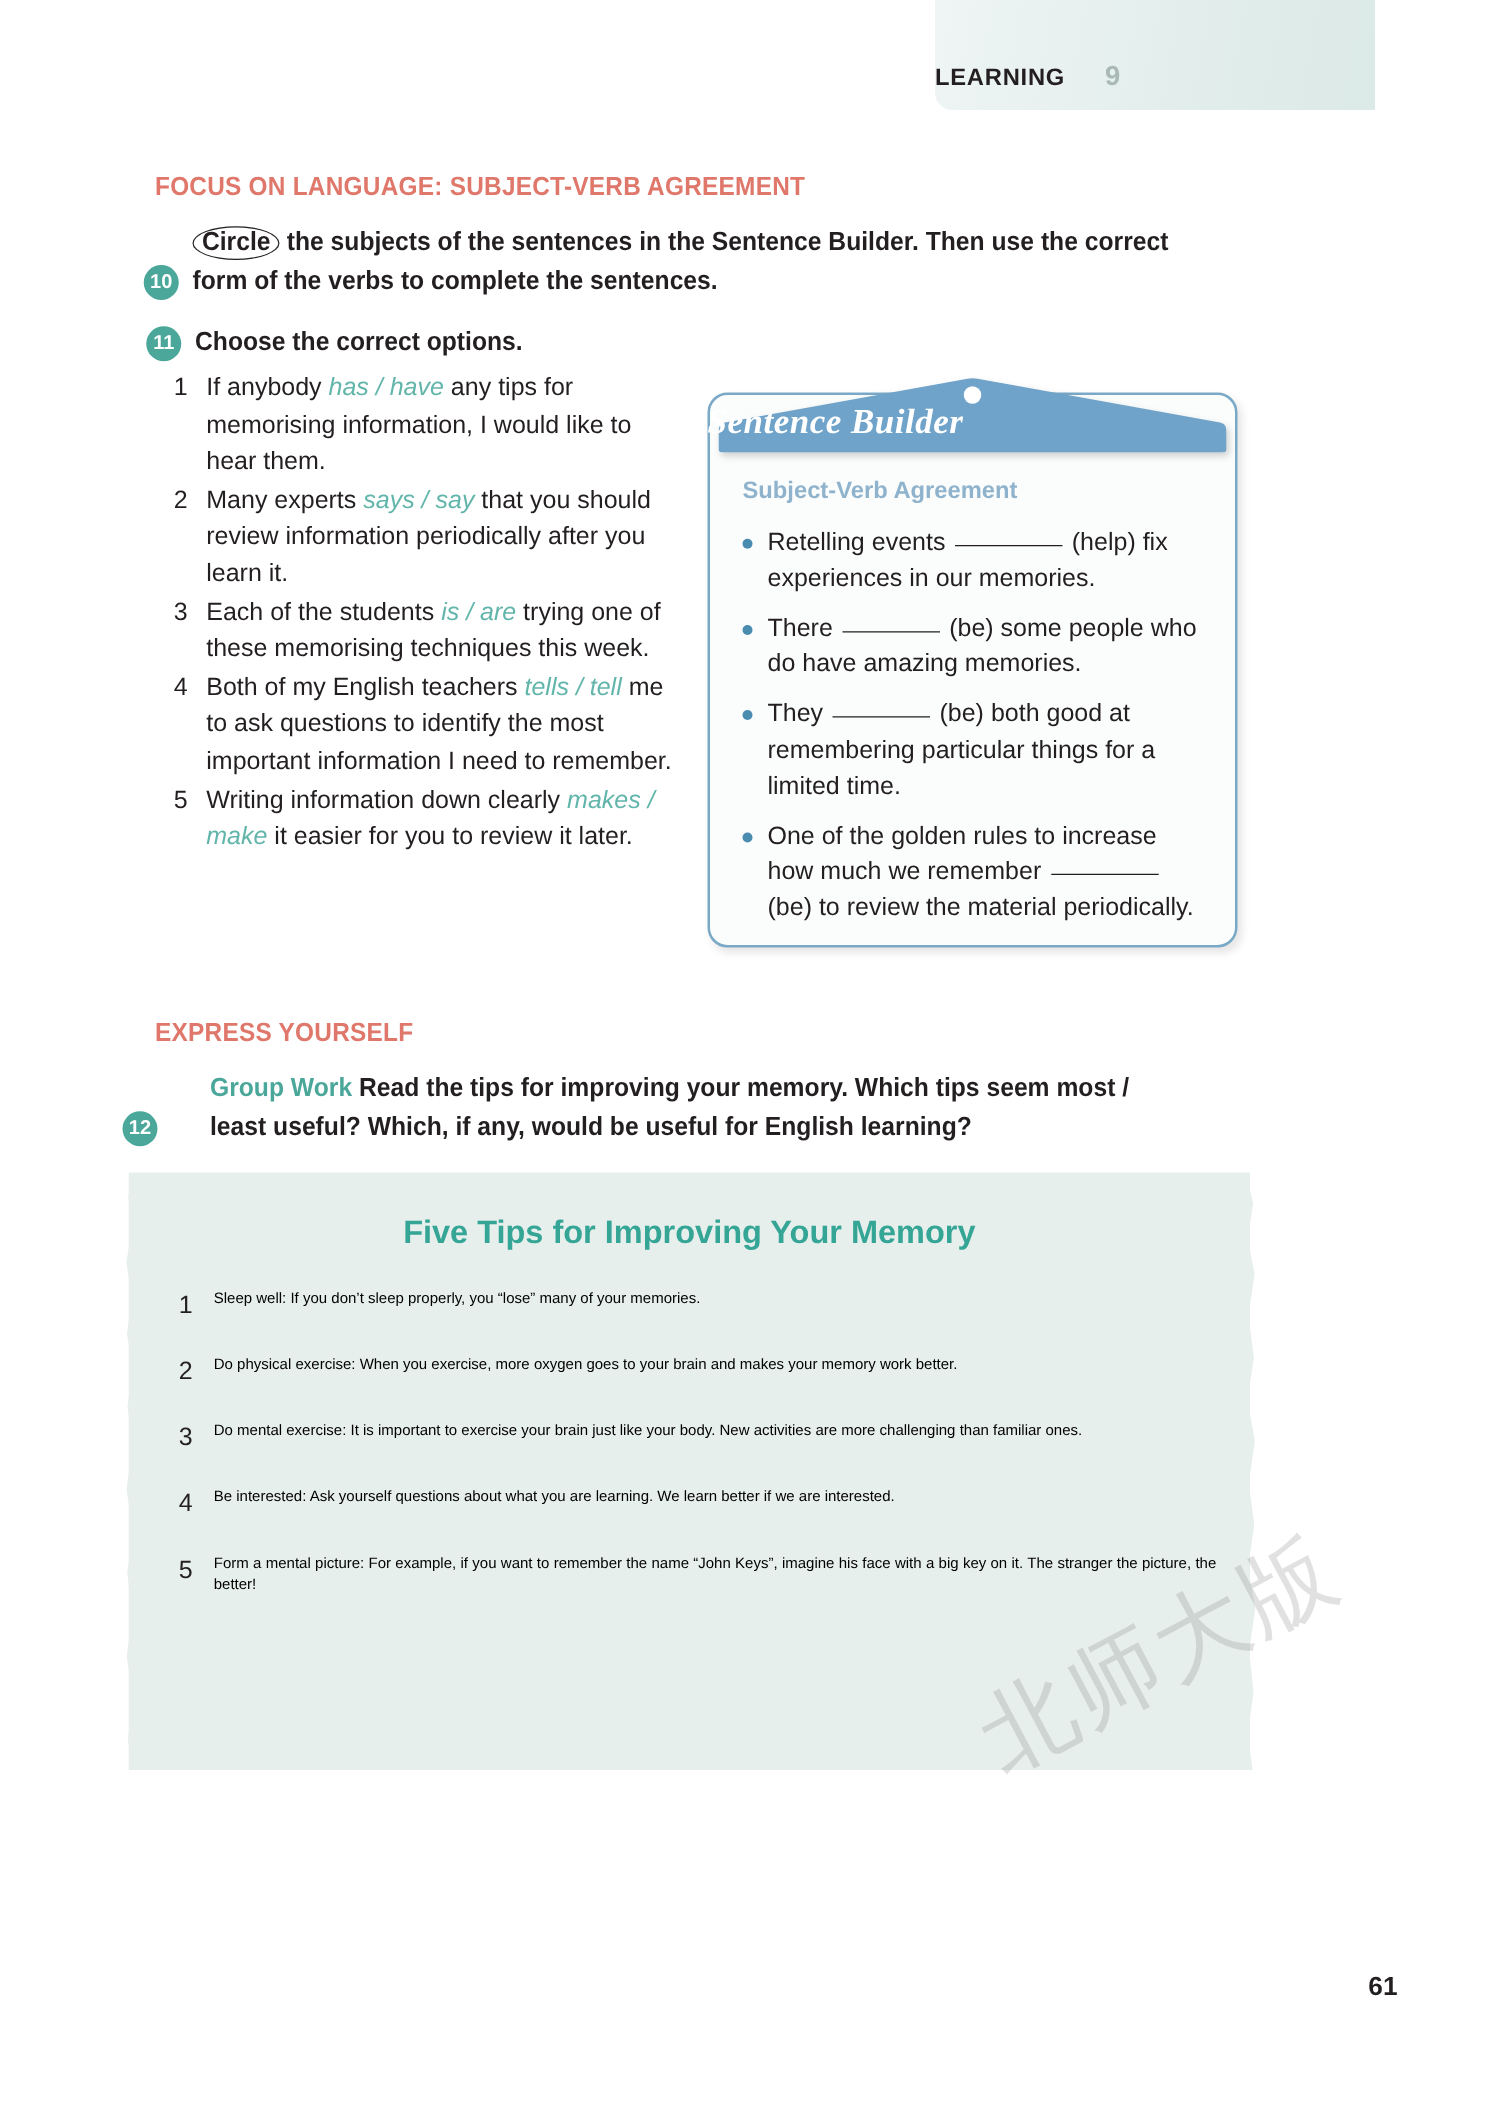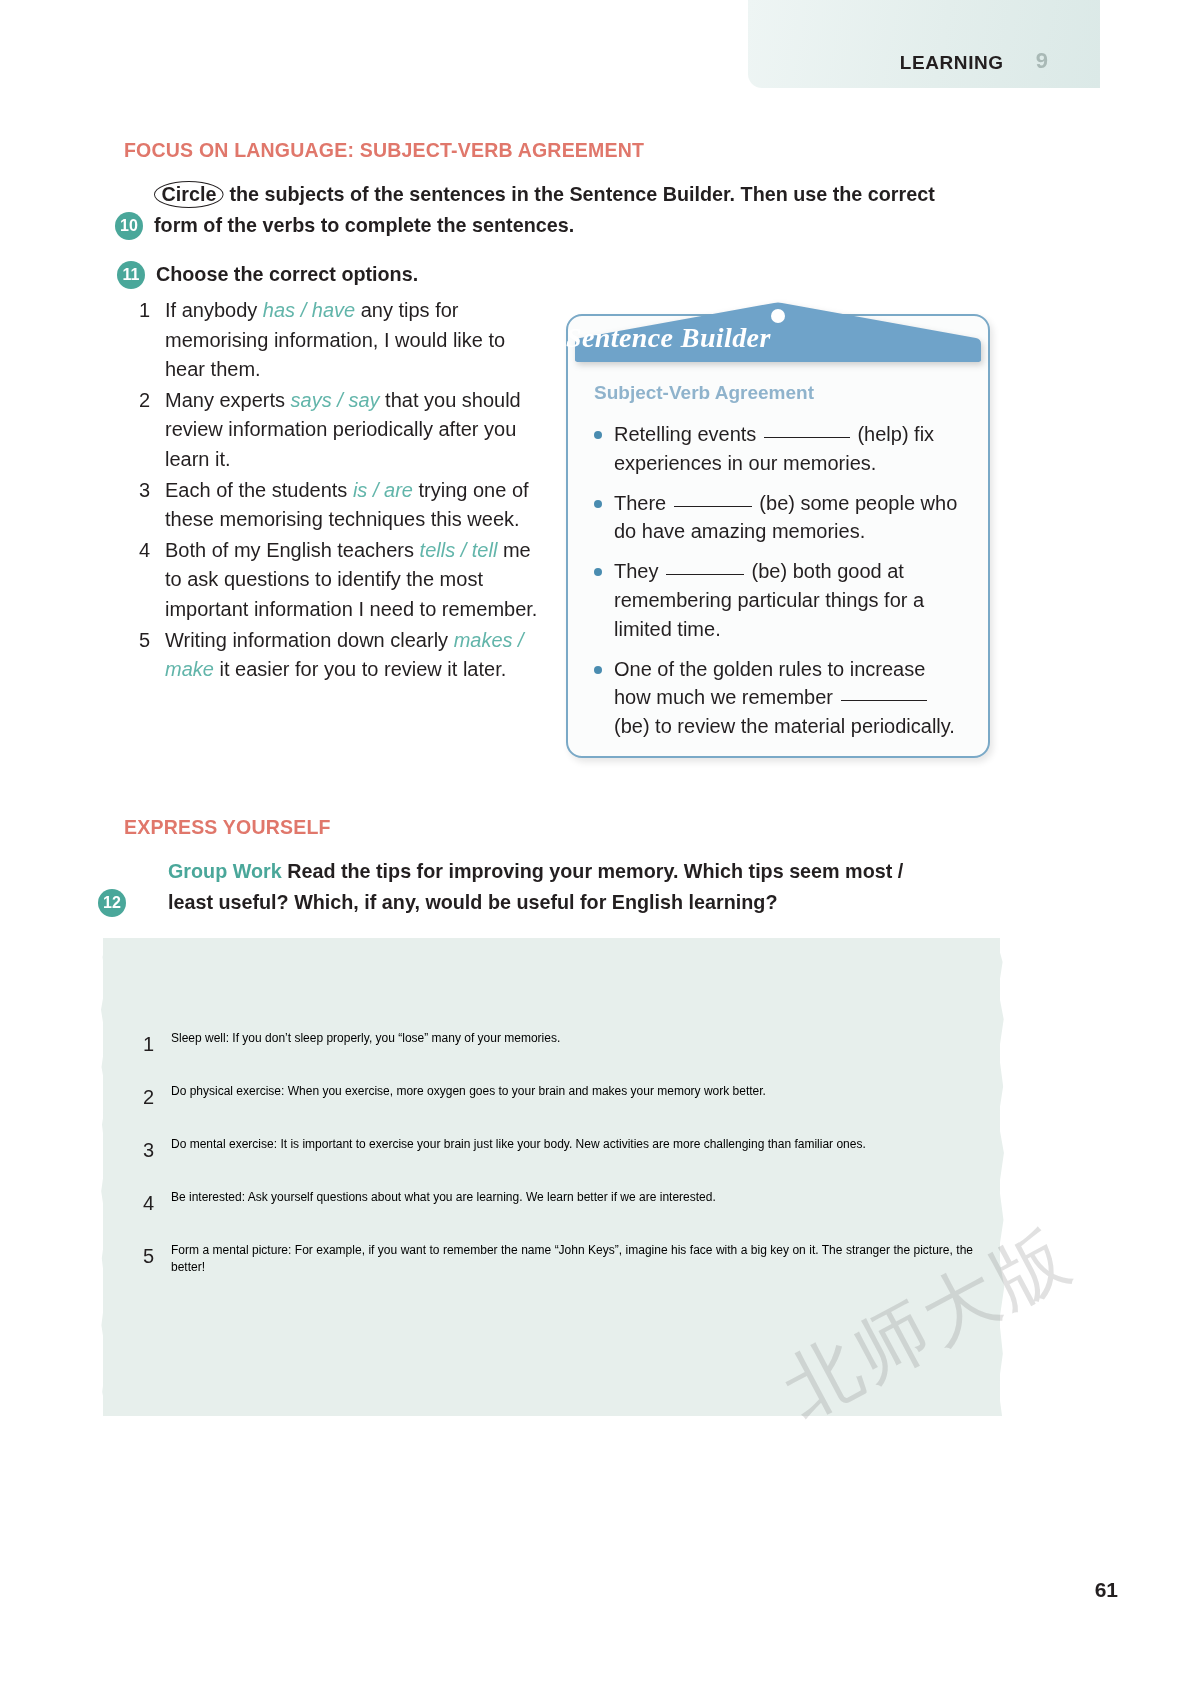--- a/index.html
+++ b/index.html
@@ -19,21 +19,21 @@
   #header-tab {
     position: absolute;
     top: 0;
     left: 748px;
     width: 352px;
     height: 88px;
     background: linear-gradient(100deg, #eef5f4 0%, #e3eeec 55%, #dbe9e7 100%);
     border-bottom-left-radius: 14px;
     display: flex;
     align-items: flex-end;
-    justify-content: flex-end;
+    justify-content: flex-start;
     padding-bottom: 14px;
     box-sizing: border-box;
   }
   #header-tab .unit-name {
     font-size: 19px;
     font-weight: bold;
     letter-spacing: 0.6px;
     color: #231f20;
   }
   #header-tab .unit-number {
@@ -399,20 +399,21 @@
   </div>
 
   <div class="section-heading" style="left:124px; top:815px;">EXPRESS YOURSELF</div>
 
   <div class="ex-row" style="left:98px; top:855px; width:890px;gap:31px;">
     <div class="ex-num">12</div>
     <div class="ex-text" style="width:935px;"><span class="groupwork">Group Work</span><span> Read the tips for improving your memory. Which tips seem most / least useful? Which, if any, would be useful for English learning?</span></div>
   </div>
 
   <div id="tips-box">
+    <div id="tips-title">Five Tips for Improving Your Memory</div>
     <div id="tips-list">
       <div class="tip">
         <div class="tn">1</div>
         <div class="tt">Sleep well: If you don’t sleep properly, you “lose” many of your memories.</div>
       </div>
       <div class="tip">
         <div class="tn">2</div>
         <div class="tt">Do physical exercise: When you exercise, more oxygen goes to your brain and makes your memory work better.</div>
       </div>
       <div class="tip">

